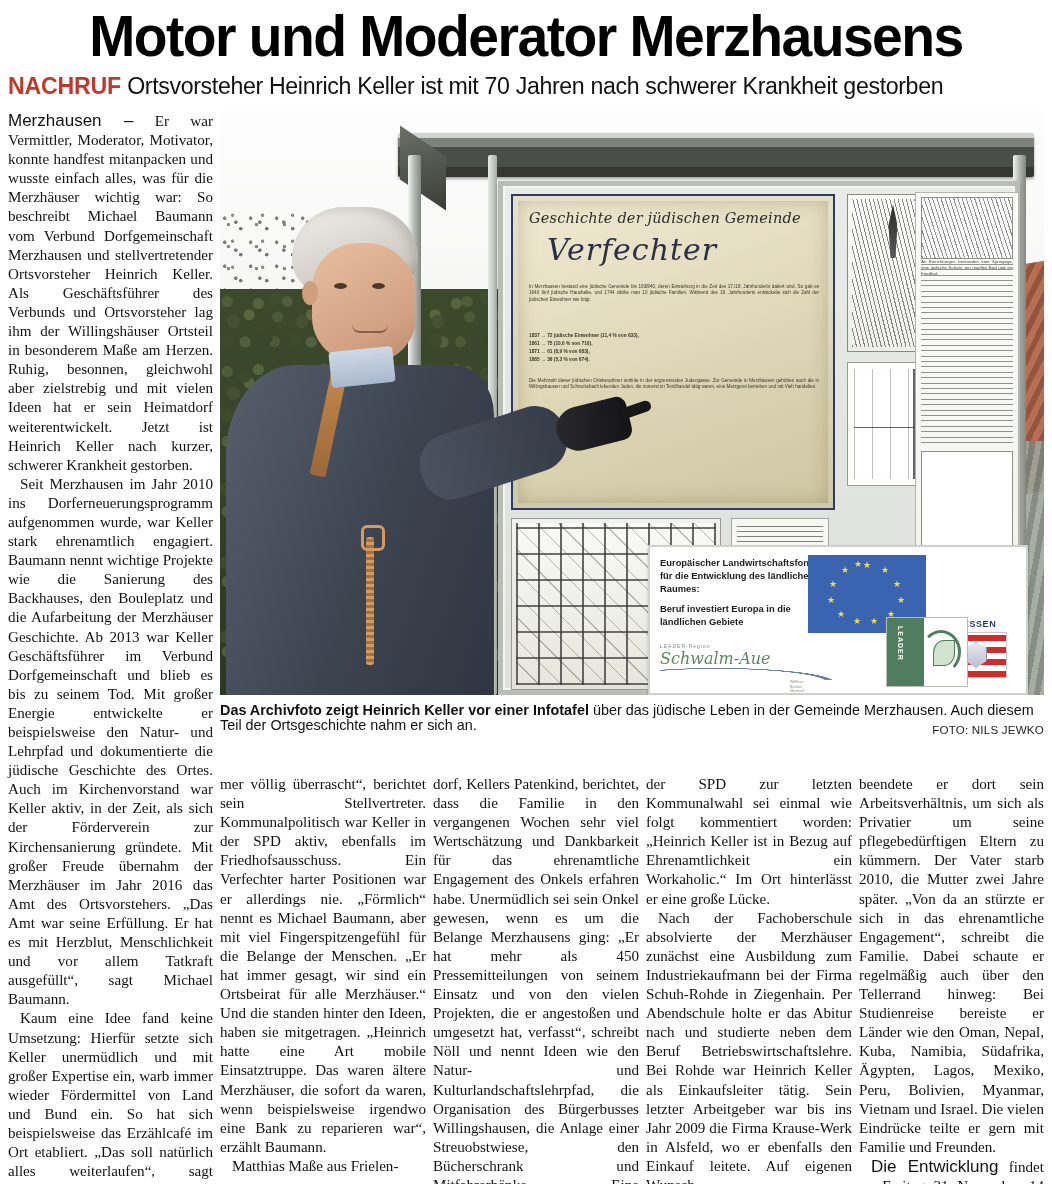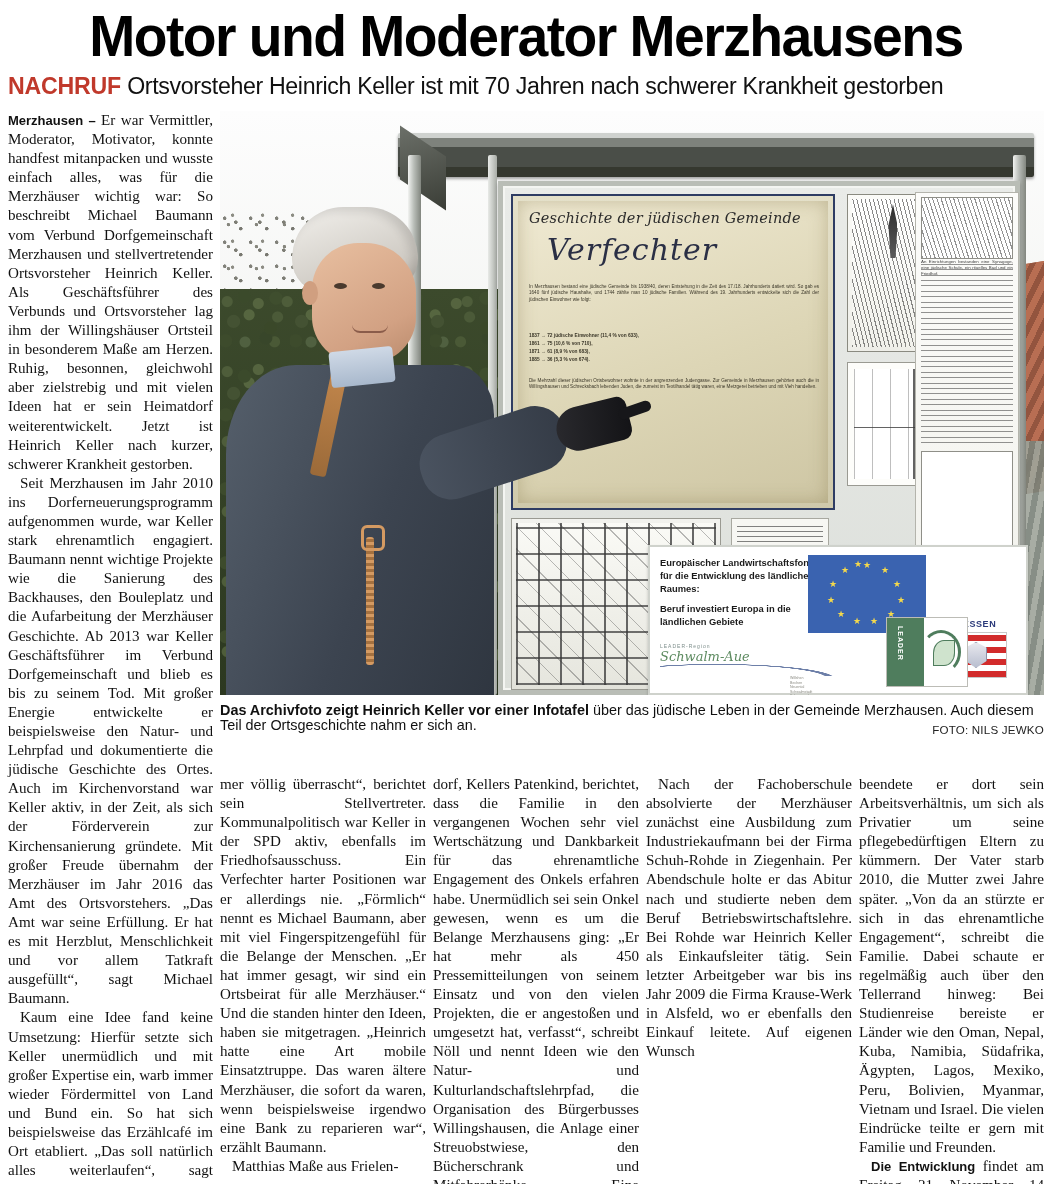--- a/index.html
+++ b/index.html
@@ -53,21 +53,21 @@
     width:205px;
     font-size:15.1px;
     line-height:19.1px;
     text-align:justify;
     text-justify:inter-word;
     hyphens:manual;
     color:#111;
   }
   .col p { text-indent:12px; margin:0; }
   .col p.first { text-indent:0; }
-  .lead-in { font-family:"Liberation Sans", sans-serif; font-weight:bold; font-size:13px; }
+  .lead-in { font-family:"Liberation Sans", sans-serif; font-weight:normal; font-size:17px; }
 
   #col1 { left:0;   width:205px; }
   #col2 { left:212px; width:206px; top:664px; }
   #col3 { left:425px; width:206px; top:664px; }
   #col4 { left:638px; width:206px; top:664px; }
   #col5 { left:851px; width:185px; top:664px; }
 
   
   .photo-wrap { position:absolute; left:212px; top:0; width:824px; height:584px; }
   .photo {
@@ -228,21 +228,21 @@
   .leader { position:absolute; left:236px; bottom:6px; width:82px; height:70px;
     background:linear-gradient(90deg,#4f7d5d 0 46%, #ffffff 46% 100%); border:1px solid #bcbcb6; }
   .leader .leaf { position:absolute; right:12px; top:22px; width:22px; height:26px;
     background:#cfe3cd; border:1px solid #4f7d5d; border-radius:50% 0 50% 0; }
   .leader .arc { position:absolute; right:6px; top:12px; width:40px; height:44px;
     border:3px solid #4f7d5d; border-radius:50%; border-left-color:transparent; border-bottom-color:transparent; }
   .leader .vtx { position:absolute; left:10px; top:8px; writing-mode:vertical-rl;
     font-family:"Liberation Sans", sans-serif; font-size:7px; font-weight:bold; color:#ffffff; letter-spacing:1px; }
   .schwalm { position:absolute; left:10px; top:96px; width:220px; }
   .schwalm .sm { font-family:"Liberation Sans", sans-serif; font-size:5px; color:#7d8e8b; letter-spacing:1px; }
-  .schwalm .nm { font-family:"DejaVu Serif", serif; font-style:italic; font-size:13px; color:#5c8a5f; }
+  .schwalm .nm { font-family:"DejaVu Serif", serif; font-style:italic; font-size:16px; color:#5c8a5f; }
   .schwalm .wave { margin-top:-2px; width:190px; height:14px;
     background:radial-gradient(ellipse at 30% 120%, transparent 58%, #6d7fa8 59% 62%, transparent 63%); }
   .schwalm .tiny { font-family:"Liberation Sans", sans-serif; font-size:3.6px; line-height:4.6px; color:#8a8a82; margin-left:130px; }
 
   
   .person { position:absolute; left:6px; top:96px; width:290px; height:488px; }
   .hair { position:absolute; left:66px; top:0; width:126px; height:86px;
     background:linear-gradient(160deg,#f2f0ec,#cfcbc4 70%,#a9a49c);
     border-radius:62px 62px 42px 40px; box-shadow:inset -6px 4px 10px rgba(0,0,0,.12); }
   .face { position:absolute; left:86px; top:36px; width:104px; height:120px;
@@ -433,20 +433,21 @@
     <div class="col" id="col2">
       <p class="first"><span>mer völlig überrascht“, berichtet sein Stellvertreter. Kommunalpolitisch war Keller in der SPD aktiv, ebenfalls im Friedhofsausschuss. Ein Verfechter harter Positionen war er allerdings nie. „Förmlich“ nennt es Michael Baumann, aber mit viel Fingerspitzengefühl für die Belange der Menschen. „Er hat immer gesagt, wir sind ein Ortsbeirat für alle Merzhäuser.“ Und die standen hinter den Ideen, haben sie mitgetragen. „Heinrich hatte eine Art mobile Einsatztruppe. Das waren ältere Merzhäuser, die sofort da waren, wenn beispielsweise irgendwo eine Bank zu reparieren war“, erzählt Baumann.</span></p>
       <p><span>Matthias Maße aus Frielen-</span></p>
     </div>
 
     <div class="col" id="col3">
       <p class="first"><span>dorf, Kellers Patenkind, berichtet, dass die Familie in den vergangenen Wochen sehr viel Wertschätzung und Dankbarkeit für das ehrenamtliche Engagement des Onkels erfahren habe. Unermüdlich sei sein Onkel gewesen, wenn es um die Belange Merzhausens ging: „Er hat mehr als 450 Pressemitteilungen von seinem Einsatz und von den vielen Projekten, die er angestoßen und umgesetzt hat, verfasst“, schreibt Nöll und nennt Ideen wie den Natur- und Kulturlandschaftslehrpfad, die Organisation des Bürgerbusses Willingshausen, die Anlage einer Streuobstwiese, den Bücherschrank und Mitfahrerbänke. Eine Kandidatenvorstellung</span></p>
     </div>
 
     <div class="col" id="col4">
+      <p class="first"><span>der SPD zur letzten Kommunalwahl sei einmal wie folgt kommentiert worden: „Heinrich Keller ist in Bezug auf Ehrenamtlichkeit ein Workaholic.“ Im Ort hinterlässt er eine große Lücke.</span></p>
       <p><span>Nach der Fachoberschule absolvierte der Merzhäuser zunächst eine Ausbildung zum Industriekaufmann bei der Firma Schuh-Rohde in Ziegenhain. Per Abendschule holte er das Abitur nach und studierte neben dem Beruf Betriebswirtschaftslehre. Bei Rohde war Heinrich Keller als Einkaufsleiter tätig. Sein letzter Arbeitgeber war bis ins Jahr 2009 die Firma Krause-Werk in Alsfeld, wo er ebenfalls den Einkauf leitete. Auf eigenen Wunsch</span></p>
     </div>
 
     <div class="col" id="col5">
       <p class="first"><span>beendete er dort sein Arbeitsverhältnis, um sich als Privatier um seine pflegebedürftigen Eltern zu kümmern. Der Vater starb 2010, die Mutter zwei Jahre später. „Von da an stürzte er sich in das ehrenamtliche Engagement“, schreibt die Familie. Dabei schaute er regelmäßig auch über den Tellerrand hinweg: Bei Studienreise bereiste er Länder wie den Oman, Nepal, Kuba, Namibia, Südafrika, Ägypten, Lagos, Mexiko, Peru, Bolivien, Myanmar, Vietnam und Israel. Die vielen Eindrücke teilte er gern mit Familie und Freunden.</span></p>
       <p>
         <span class="lead-in">Die Entwicklung</span><span> findet am Freitag, 21. November, 14 Uhr, in der Friedhofskapelle Merzhausen statt.</span>
         
       </p>
     </div>

